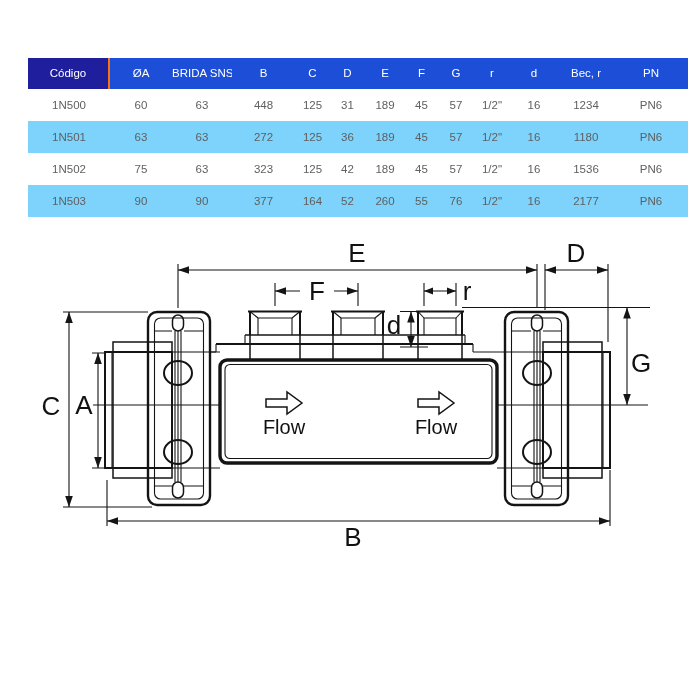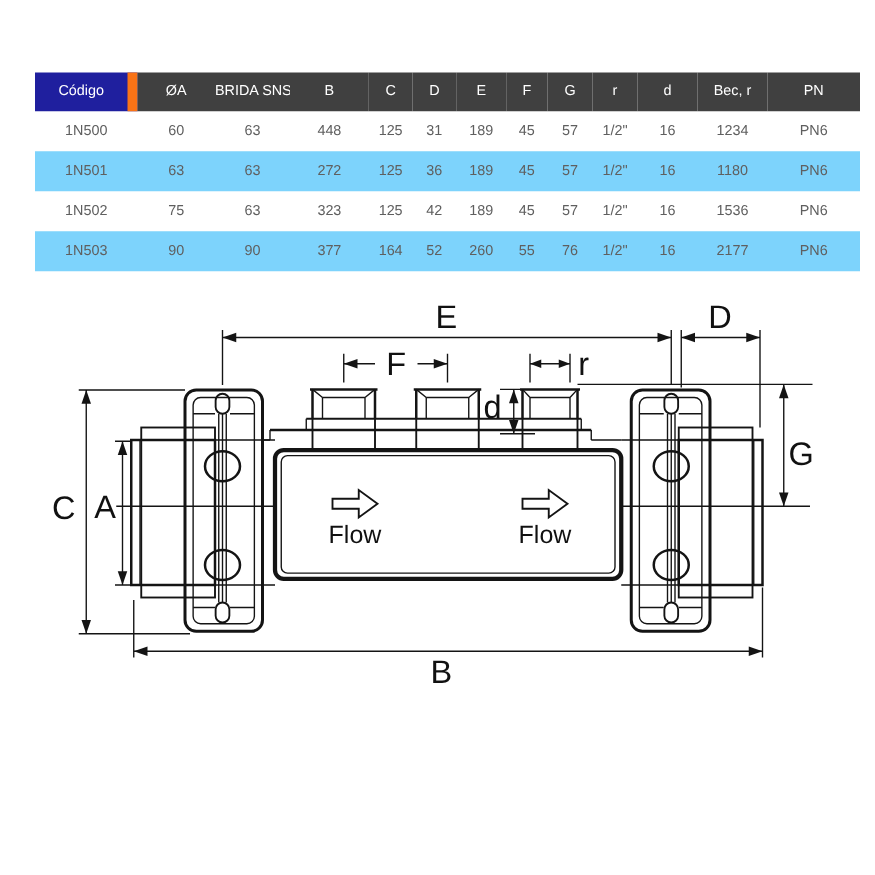--- a/index.html
+++ b/index.html
@@ -5,23 +5,23 @@
   html,body{margin:0;padding:0;background:#fff;}
   body{width:700px;height:700px;position:relative;overflow:hidden;
        font-family:"Liberation Sans", sans-serif;}
 
   
   .spec-table{position:absolute;left:28px;top:58px;width:660px;}
   .trow{display:grid;
         grid-template-columns:82px 62px 60px 63px 35px 35px 40px 33px 36px 36px 48px 56px 74px;
         align-items:center;}
   .thead{height:31px;}
-  .thead .th{background:#404040;color:#fff;font-size:11.5px;text-align:center;
+  .thead .th{background:#1d4ed8;color:#fff;font-size:11.5px;text-align:center;
              height:31px;line-height:31px;white-space:nowrap;overflow:hidden;}
-  .thead .th.codigo{background:#1f1f9e;border-right:8px solid #f97316;box-sizing:border-box;}
+  .thead .th.codigo{background:#1f1f9e;border-right:2px solid #f97316;box-sizing:border-box;}
   .tbody-row{height:32px;}
   .tbody-row .td{font-size:11.5px;color:#5f5f5f;text-align:center;line-height:22px;white-space:nowrap;}
   .tbody-row.alt{background:#7dd3fc;}
 
   
   svg{position:absolute;left:0;top:0;}
   .s1 {fill:none;stroke:#141414;stroke-width:1.1;}
   .s14{fill:none;stroke:#141414;stroke-width:1.5;}
   .s2 {fill:none;stroke:#141414;stroke-width:2;}
   .s24{fill:none;stroke:#141414;stroke-width:2.4;}

